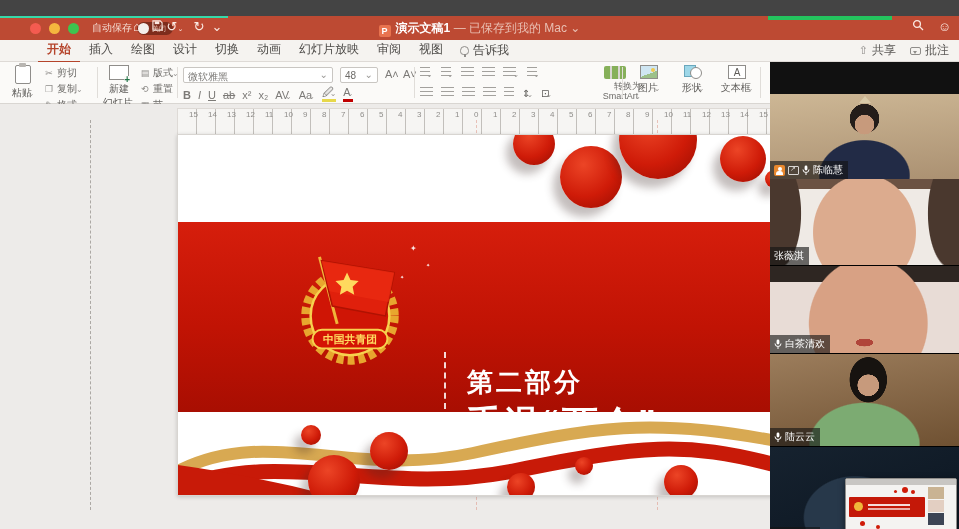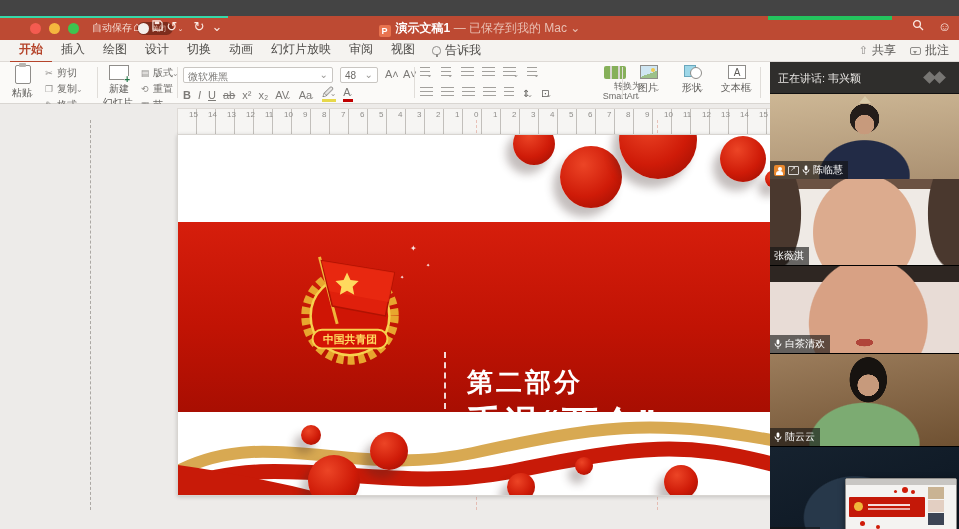--- a/index.html
+++ b/index.html
@@ -15,21 +15,21 @@
   .autosave { position:absolute; left:92px; top:5px; color:#f3d9cf; font-size:10px; display:flex; align-items:center; gap:5px; }
   .toggle { width:36px; height:13px; border-radius:7px; background:#7e2c1c; position:relative; color:#e8c0b3; font-size:7px; line-height:13px; padding-left:15px; }
   .toggle::before { content:""; position:absolute; left:1px; top:1px; width:11px; height:11px; border-radius:50%; background:#f4efec; }
   .tb-ic { position:absolute; top:3px; color:#fbe9e2; font-size:13px; width:18px; text-align:center; cursor:default; }
   .tb-title { position:absolute; left:0; right:0; top:4px; text-align:center; font-size:12px; color:#ffffff; }
   .tb-title .doc-ic { display:inline-block; width:12px; height:12px; background:#e8734f; border-radius:2px; color:#fff; font-size:9px; line-height:12px; vertical-align:-2px; margin-right:5px; font-weight:bold;}
   .tb-title .muted { color:#e9bfb2; font-weight:normal; }
   .tb-right { position:absolute; right:8px; top:3px; display:flex; gap:14px; color:#fbe9e2; font-size:13px; }
 
   
-  .tabrow { position:absolute; left:0; top:24px; width:959px; height:22px; background:#f5f3f0; border-bottom:1px solid #dedad6; display:flex; align-items:center; font-size:12px; color:#4d4b48; }
+  .tabrow { position:absolute; left:0; top:24px; width:959px; height:22px; background:#f5f3f0; border-bottom:1px solid #dedad6; display:flex; align-items:center; font-size:12px; color:#4d4b48;padding-left:28px; }
   .tabrow ul { display:flex; list-style:none; margin-left:10px; gap:0; }
   .tabrow li { padding:3px 9px; cursor:default; white-space:nowrap; }
   .tabrow li.active { color:#b5442b; font-weight:bold; border-bottom:2px solid #b5442b; }
   .tellme { display:flex; align-items:center; gap:4px; padding:3px 8px; }
   .bulb { width:9px; height:9px; border:1px solid #8f8d8a; border-radius:50% 50% 40% 40%; position:relative; }
   .bulb::after { content:""; position:absolute; left:2.5px; bottom:-3px; width:2px; height:3px; background:#8f8d8a; }
   .tab-actions { margin-left:auto; display:flex; align-items:center; margin-right:10px; gap:14px; color:#7a5a4e; }
   .tab-actions .act { display:flex; align-items:center; gap:4px; font-size:12px; color:#5c5a57; }
   .share-ic { font-size:11px; color:#8f8d8a; }
   .bubble { width:11px; height:8px; border:1px solid #8f8d8a; border-radius:2px; position:relative; }
@@ -401,27 +401,20 @@
       <div class="ball" style="left:130px; top:320px; width:52px; height:52px;"></div>
       <div class="ball" style="left:329px; top:338px; width:28px; height:28px;"></div>
       <div class="ball" style="left:397px; top:322px; width:18px; height:18px;"></div>
       <div class="ball" style="left:486px; top:330px; width:34px; height:34px;"></div>
     </div>
   </div>
 
 
 
   <div class="meeting">
-    <div class="m-head">
-      <span>正在讲话: 韦兴颖</span>
-      <span class="m-logo">
-          <i></i>
-          <i></i>
-        </span>
-    </div>
 
     <div class="tile t1">
       <span class="collapse"></span>
       <div class="namebar">
         <span class="p-badge"></span>
         <span class="scr-ic"></span>
         <svg class="micsvg" width="8" height="11" viewBox="0 0 8 11">
             <rect x="2.6" y="0.5" width="2.8" height="5" rx="1.4" fill="#fff"></rect>
             <path d="M1 4.5 a3 3 0 0 0 6 0" stroke="#fff" fill="none"></path>
             <line x1="4" y1="8" x2="4" y2="10" stroke="#fff"></line>

